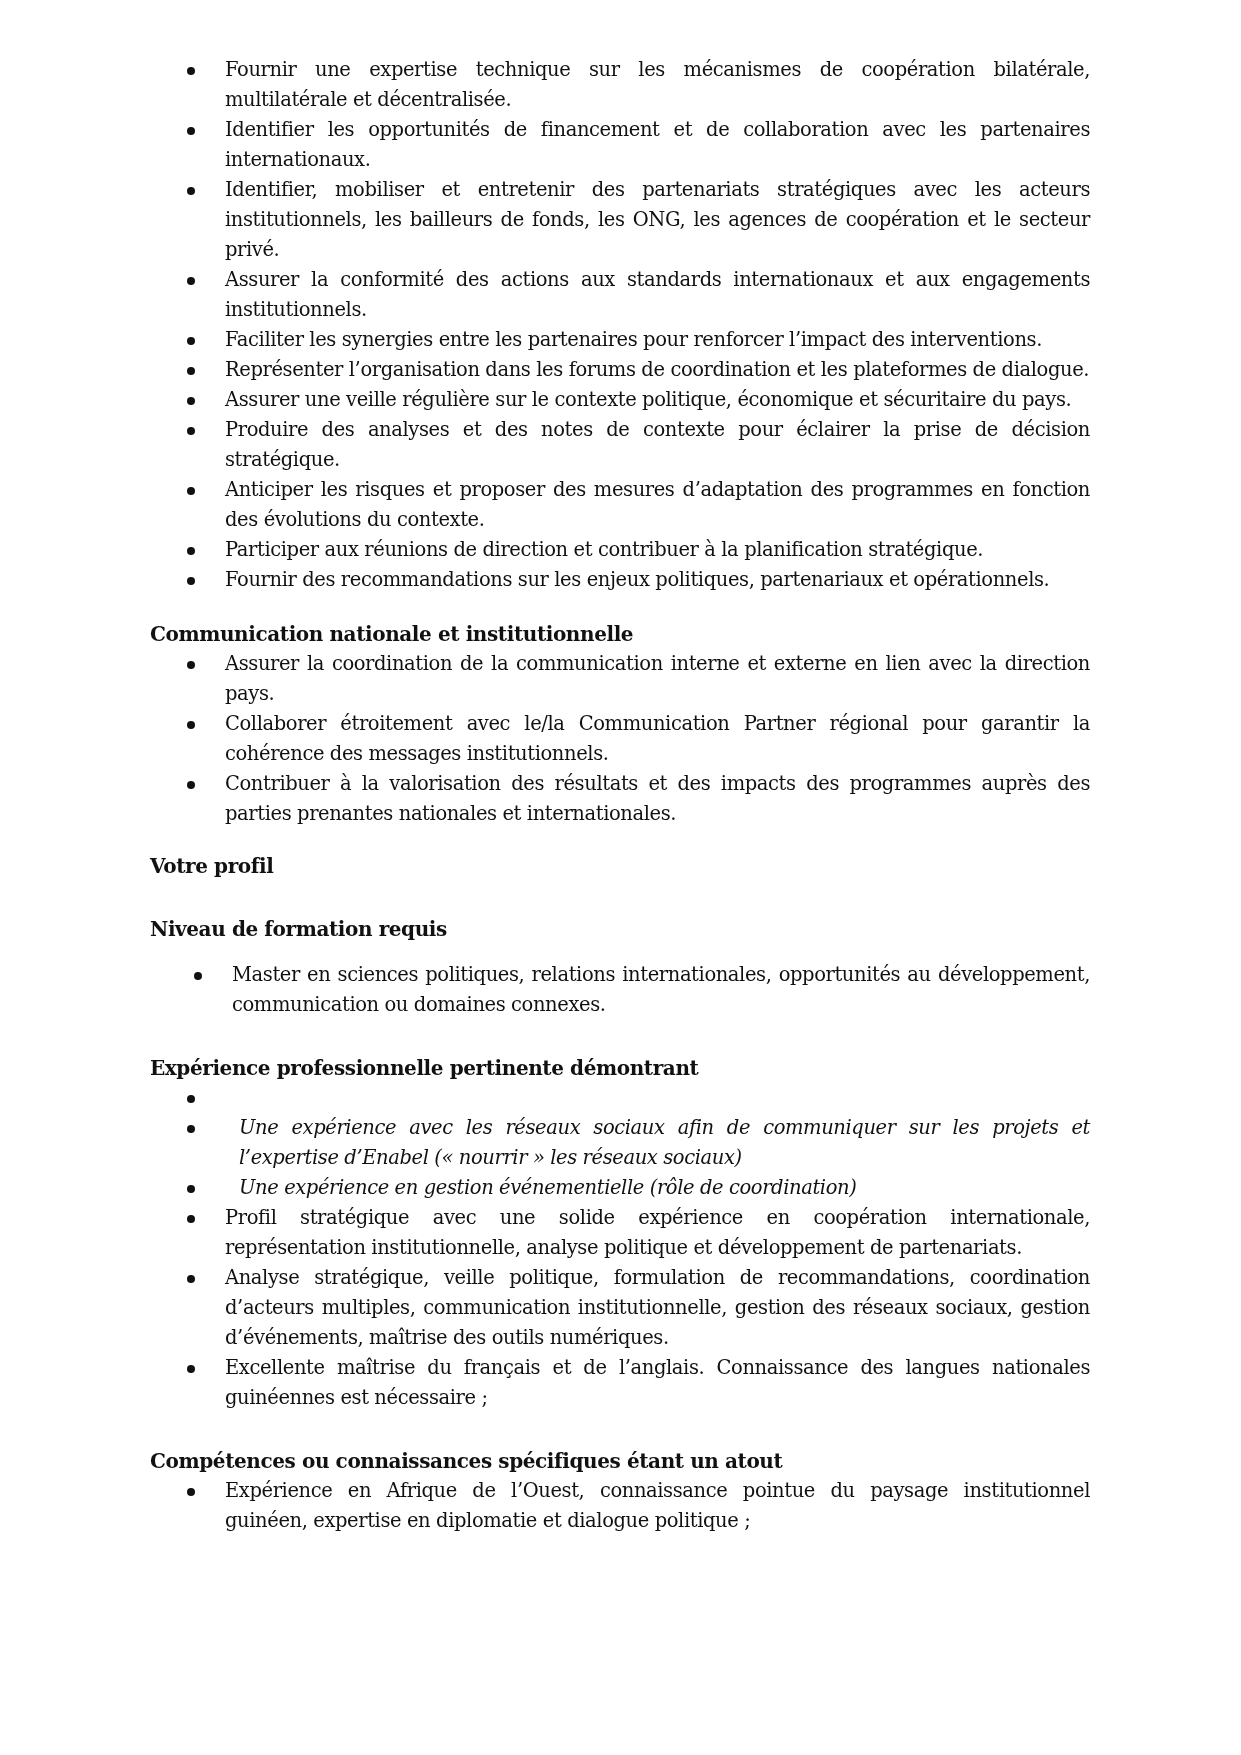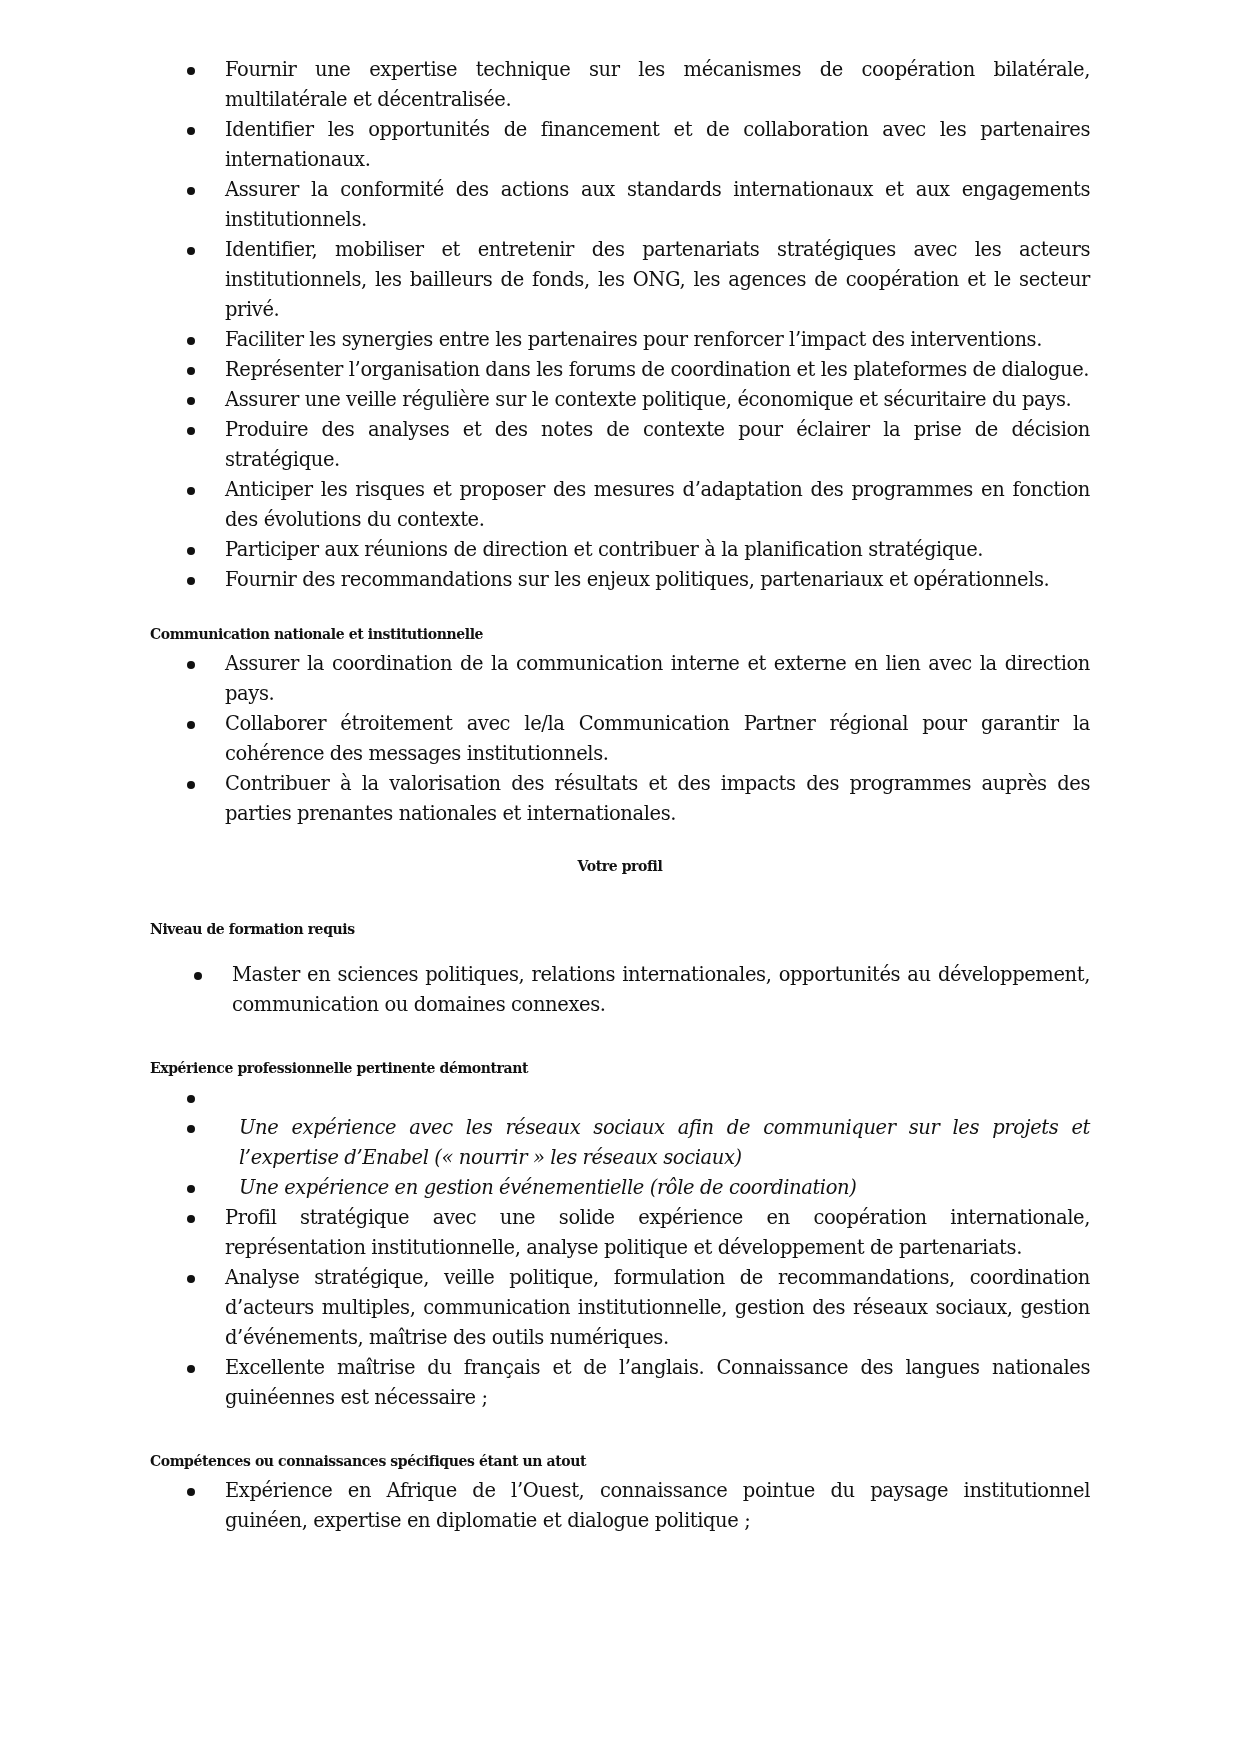--- a/index.html
+++ b/index.html
@@ -6,36 +6,36 @@
   body { width: 1241px; height: 1755px; overflow: hidden; position: relative; font-family: "DejaVu Serif", "Liberation Serif", serif; color: #111; }
   .page { position: absolute; left: 150px; top: 55px; width: 940px; font-size: 19.5px; line-height: 30px; letter-spacing: -0.4px; }
   ul { list-style: none; margin: 0; padding: 0; }
   li { position: relative; padding-left: 75px; text-align: justify; }
   li .bullet { position: absolute; left: 37px; top: 0; width: 10px; }
   li .bullet::before { content: ""; position: absolute; left: 0; top: 12px; width: 8px; height: 8px; border-radius: 50%; background: #111; }
   .wide li { padding-left: 82px; }
   .wide li .bullet { left: 44px; }
   .wider li { padding-left: 89px; font-style: italic; }
   .wider li .bullet { left: 44px; }
-  h3 { font-size: 14px; font-weight: bold; margin: 0; line-height: 30px; }
-  .gap-l { margin-top: 22px; text-align: center; }
+  h3 { font-size: 20px; font-weight: bold; margin: 0; line-height: 30px; }
+  .gap-l { margin-top: 22px; }
   .gap-m { margin-top: 24px; }
   .gap-s { margin-top: 33px; }
   .after-h { margin-top: 16px; }
 </style>
 </head>
 <body>
 
 <div class="page">
 
   <ul>
     <li><span class="bullet"></span><span>Fournir une expertise technique sur les mécanismes de coopération bilatérale, multilatérale et décentralisée.</span></li>
     <li><span class="bullet"></span><span>Identifier les opportunités de financement et de collaboration avec les partenaires internationaux.</span></li>
+    <li><span class="bullet"></span><span>Identifier, mobiliser et entretenir des partenariats stratégiques avec les acteurs institutionnels, les bailleurs de fonds, les ONG, les agences de coopération et le secteur privé.</span></li>
     <li><span class="bullet"></span><span>Assurer la conformité des actions aux standards internationaux et aux engagements institutionnels.</span></li>
-    <li><span class="bullet"></span><span>Identifier, mobiliser et entretenir des partenariats stratégiques avec les acteurs institutionnels, les bailleurs de fonds, les ONG, les agences de coopération et le secteur privé.</span></li>
     <li><span class="bullet"></span><span>Faciliter les synergies entre les partenaires pour renforcer l’impact des interventions.</span></li>
     <li><span class="bullet"></span><span>Représenter l’organisation dans les forums de coordination et les plateformes de dialogue.</span></li>
     <li><span class="bullet"></span><span>Assurer une veille régulière sur le contexte politique, économique et sécuritaire du pays.</span></li>
     <li><span class="bullet"></span><span>Produire des analyses et des notes de contexte pour éclairer la prise de décision stratégique.</span></li>
     <li><span class="bullet"></span><span>Anticiper les risques et proposer des mesures d’adaptation des programmes en fonction des évolutions du contexte.</span></li>
     <li><span class="bullet"></span><span>Participer aux réunions de direction et contribuer à la planification stratégique.</span></li>
     <li><span class="bullet"></span><span>Fournir des recommandations sur les enjeux politiques, partenariaux et opérationnels.</span></li>
   </ul>
 
   <h3 class="gap-m">Communication nationale et institutionnelle</h3>

